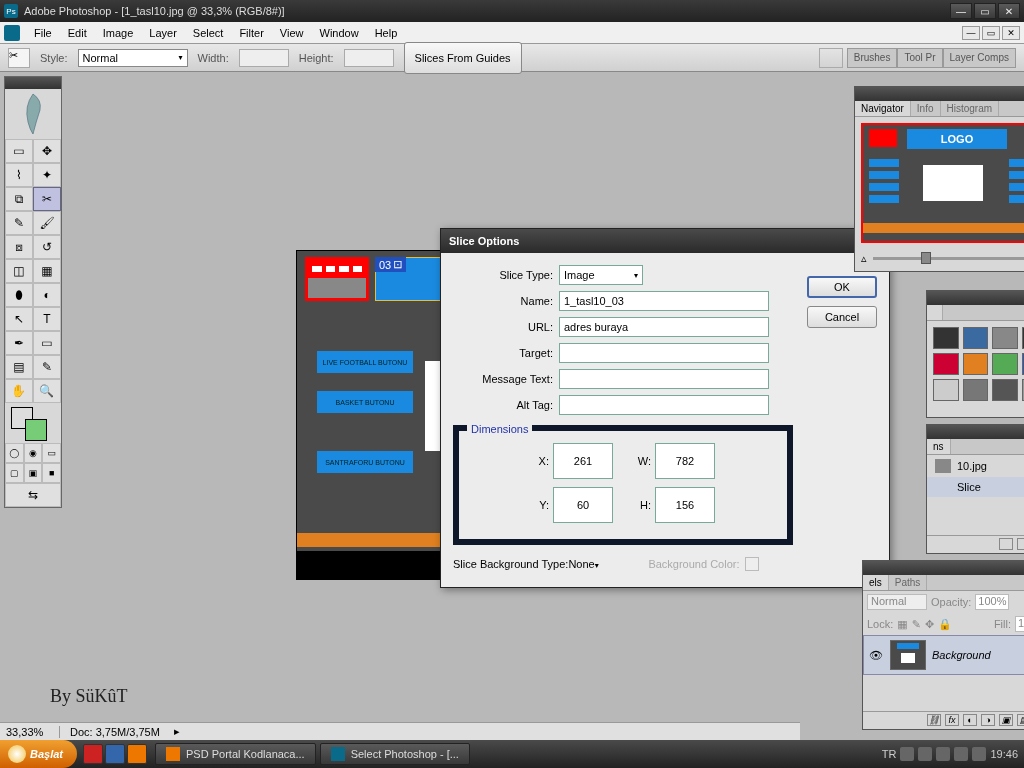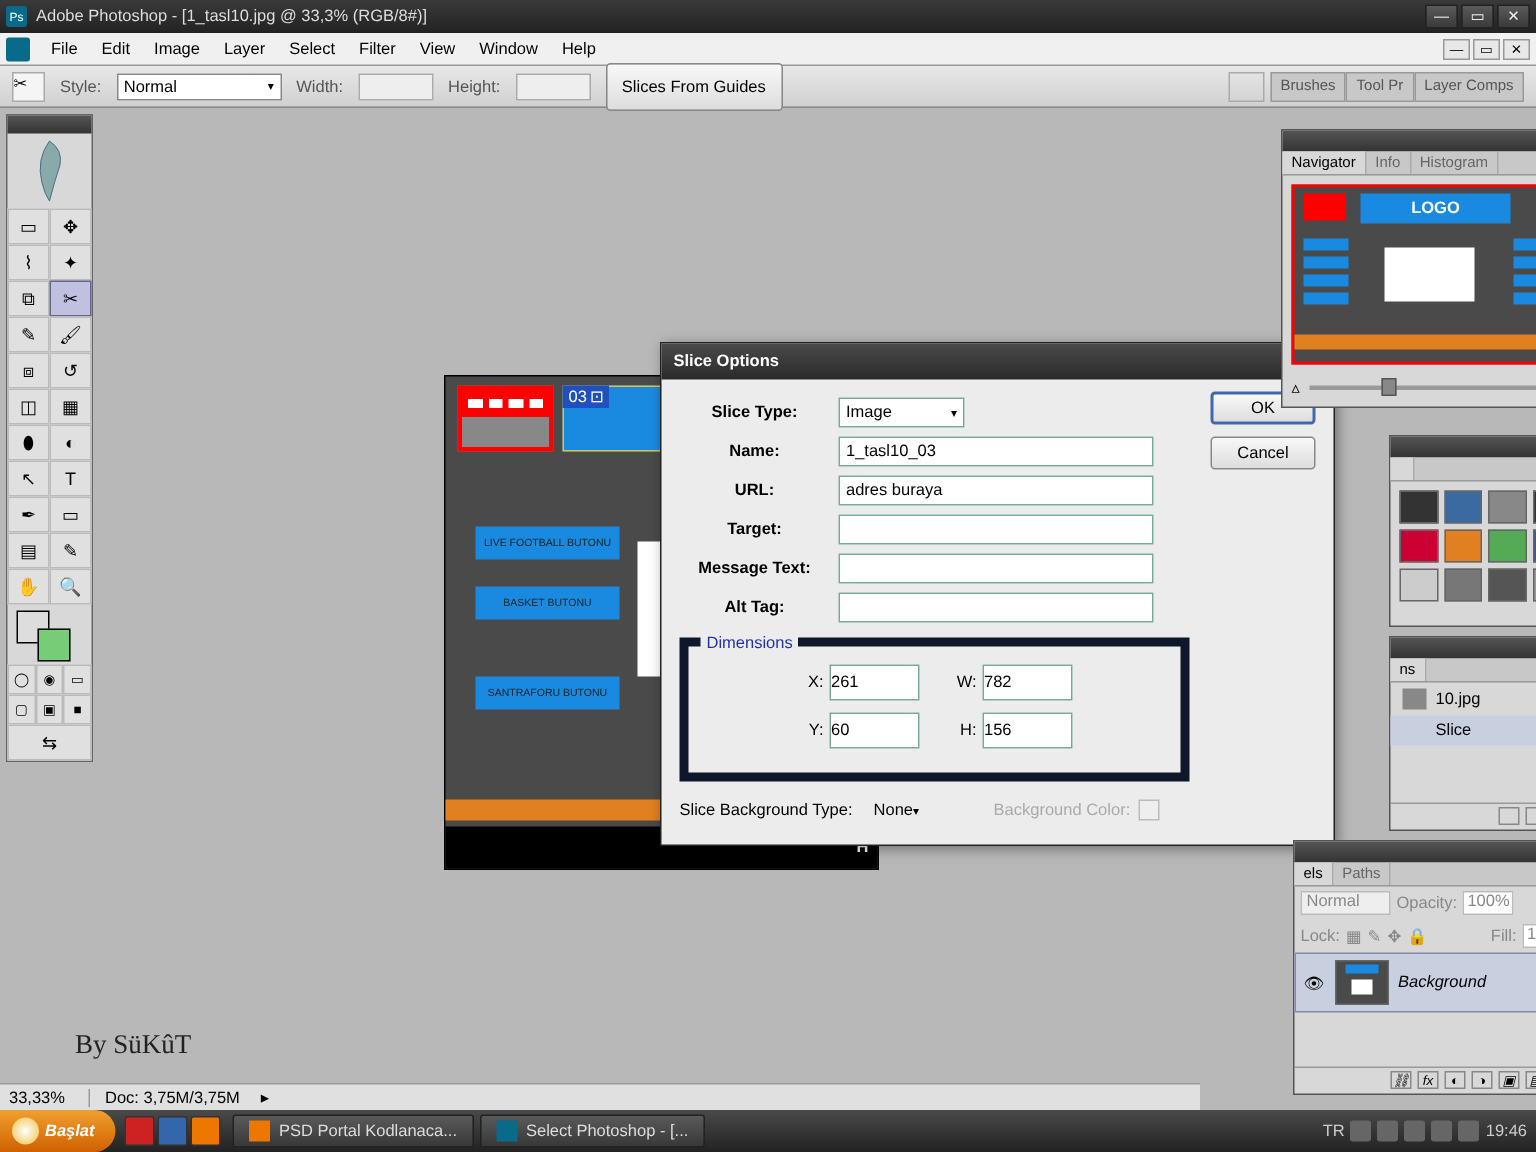--- a/index.html
+++ b/index.html
@@ -55,31 +55,31 @@
 .wbox{position:absolute;left:128px;top:110px;width:44px;height:90px;background:#fff;}
 .orangebar{position:absolute;left:0;bottom:32px;width:100%;height:14px;background:#e08020;color:#fff;font-weight:bold;display:flex;align-items:center;justify-content:flex-end;padding-right:6px;font-size:9px;}
 .blackband{position:absolute;left:0;bottom:0;width:100%;height:28px;background:#000;color:#fff;display:flex;align-items:center;justify-content:flex-end;padding-right:6px;font-weight:bold;}
 
 
 .dialog { position:absolute; left:440px; top:228px; width:440px; background:#ececec; border:1px solid #222; box-shadow:2px 2px 8px rgba(0,0,0,0.4);}
 .dlg-title{height:24px;background:linear-gradient(#4a4a4a,#2a2a2a);color:#fff;display:flex;align-items:center;padding:0 8px;font-weight:bold;gap:20px;}
 .dlg-close{margin-left:auto;width:18px;height:18px;background:#d03020;border:1px solid #801000;color:#fff;display:flex;align-items:center;justify-content:center;border-radius:2px;}
 .dlg-body{padding:12px 12px 16px 12px; position:relative;}
 .dlg-row{display:flex;align-items:center;margin-bottom:6px;}
-.dlg-row label{width:100px;text-align:center;margin-right:6px;font-weight:bold;}
+.dlg-row label{width:100px;text-align:right;margin-right:6px;}
 .dlg-row input,.dlg-row .sel2{height:20px;border:1px solid #7a9;background:#fff;padding:0 4px;}
 .dlg-row .sel2{width:84px;display:flex;align-items:center;justify-content:space-between;}
 .dlg-row input.wide{width:210px;}
 .dlg-fieldset{border:6px solid #0f172a;margin-top:10px;padding:12px 8px 8px 8px;position:relative;}
 .dlg-fieldset .legend{position:absolute;top:-8px;left:8px;background:#ececec;padding:0 4px;color:#23a;}
 .dim-row{display:flex;gap:20px;justify-content:center;margin-bottom:8px;}
 .dim-row label{display:inline-block;width:18px;text-align:right;margin-right:4px;}
-.dim-row input{width:60px;height:24px;border:1px solid #7a9;}
+.dim-row input{width:60px;height:36px;border:1px solid #7a9;text-align:center;}
 .dlg-bottom{display:flex;align-items:center;margin-top:12px;}
-.dlg-bottom label{margin-right:14px;}
+.dlg-bottom label{margin-right:0;}
 .dlg-bottom .sel2{width:70px;}
 .dlg-bottom .bglabel{margin-left:10px;color:#aaa;}
 .dlg-bottom .colorsq{width:14px;height:14px;border:1px solid #bbb;margin-left:6px;background:#eee;}
 
 
 .panel{position:absolute;background:#d8d8d8;border:1px solid #555;margin-left:38px;}
 .panel .phead{height:14px;background:linear-gradient(#555,#333);display:flex;justify-content:flex-end;gap:2px;padding:1px 2px;}
 .panel .phead i{width:12px;height:10px;background:#777;border:1px solid #333;}
 .ptabs{display:flex;background:#c8c8c8;border-bottom:1px solid #999;}
 .ptab{padding:2px 6px;font-size:10px;border-right:1px solid #aaa;color:#666;}
@@ -263,21 +263,21 @@
   <div class="orangebar">FORUMA</div>
   <div class="blackband">H</div>
 </div>
 
 <div class="dialog" style="width:450px;">
   <div class="dlg-title">
     <span>Slice Options</span>
     <div class="dlg-close">✕</div>
   </div>
   <div class="dlg-body">
-    <div style="position:absolute;right:12px;top:8px;display:flex;flex-direction:column;gap:8px;">
+    <div style="position:absolute;right:12px;top:23px;display:flex;flex-direction:column;gap:8px;">
       <button class="ok" style="width:70px;height:22px;border:2px solid #46a;background:linear-gradient(#f8f8f8,#ddd);border-radius:3px;">OK</button>
       <button style="width:70px;height:22px;border:1px solid #888;background:linear-gradient(#f8f8f8,#ddd);border-radius:3px;">Cancel</button>
     </div>
     <div style="width:340px;">
     <div class="dlg-row">
       <label>Slice Type:</label>
       <div class="sel2">
             <span>Image</span>
             <span class="caret">▾</span>
           </div>

